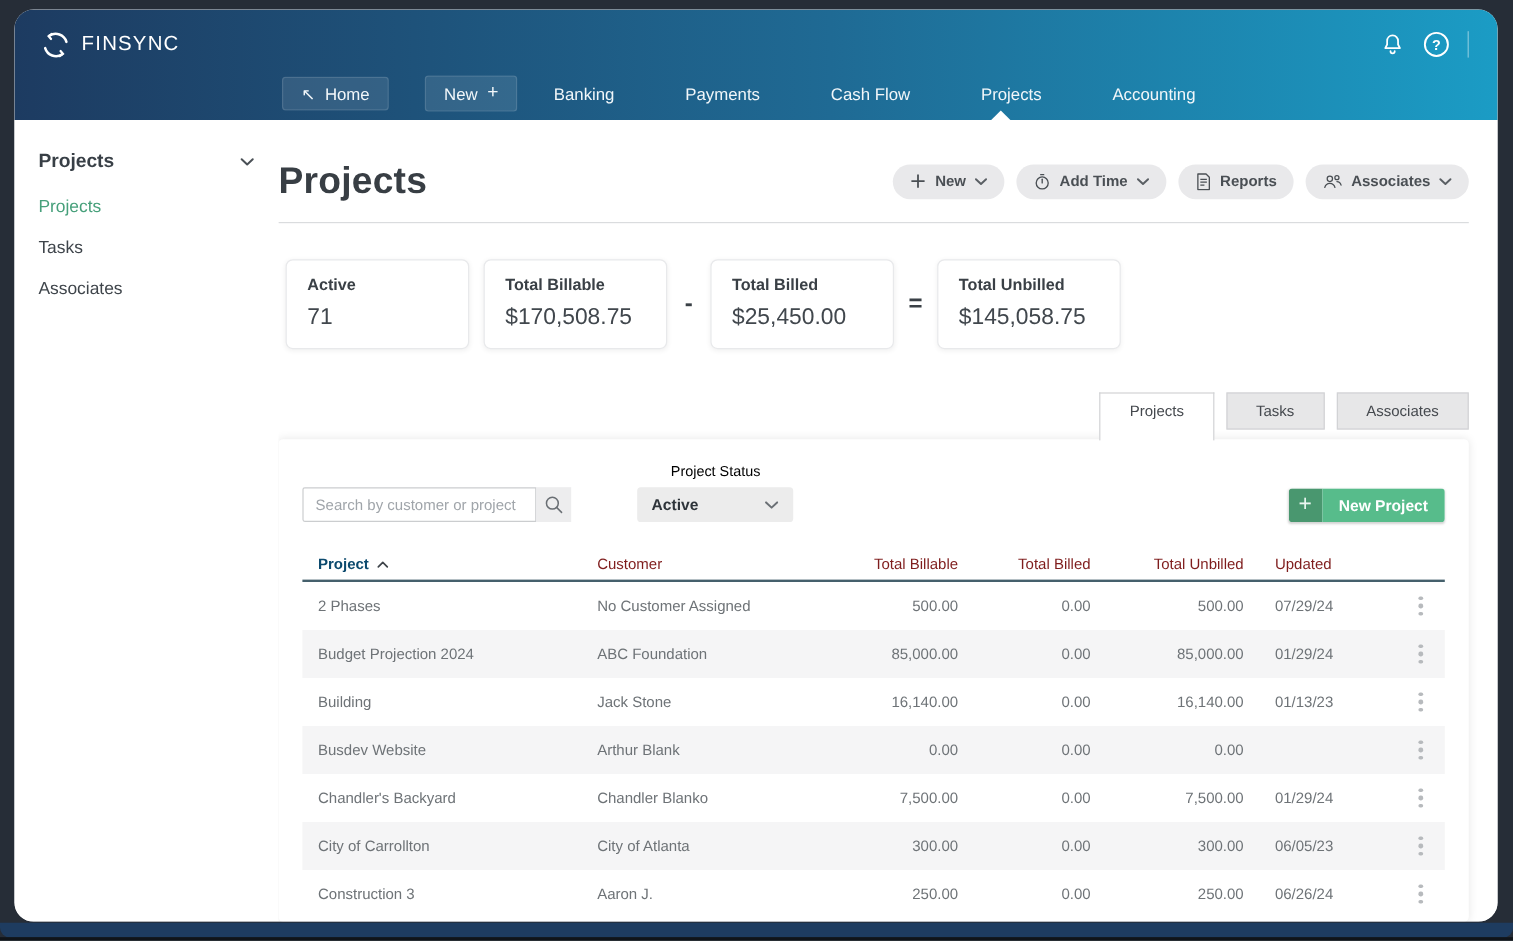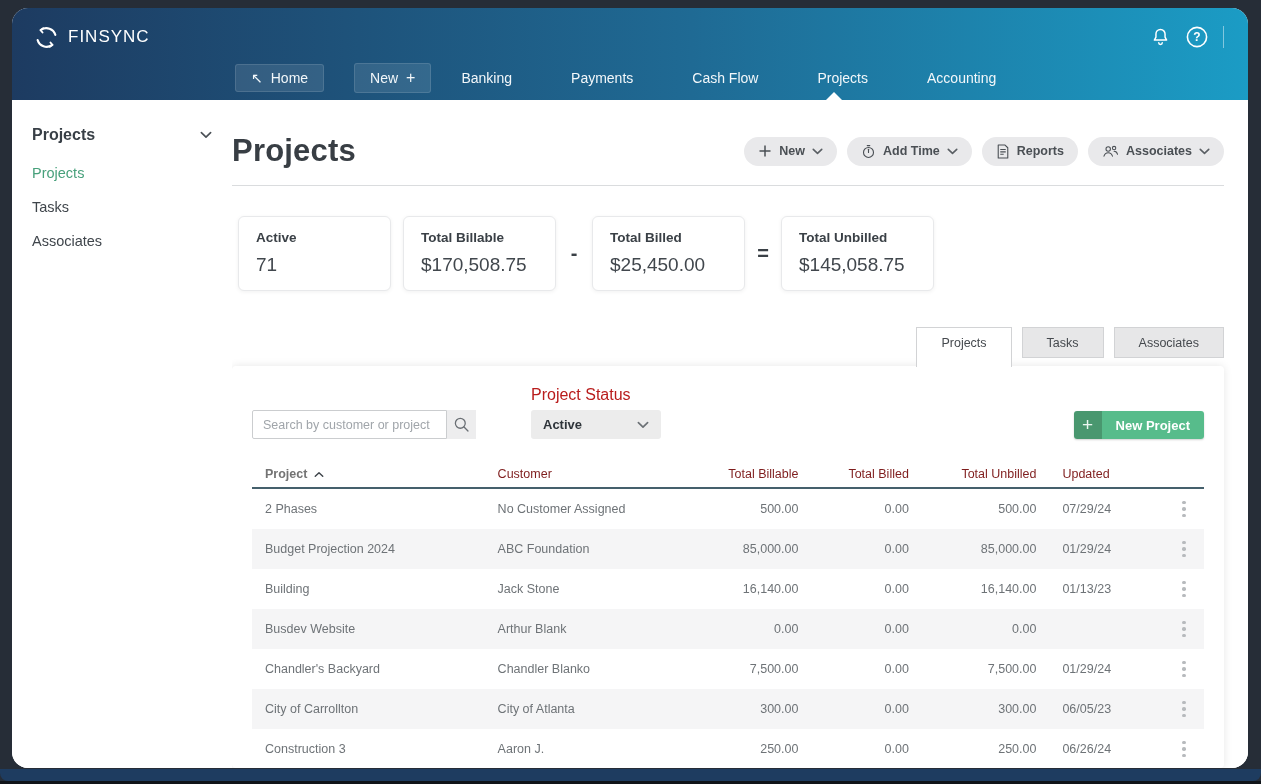--- a/index.html
+++ b/index.html
@@ -87,36 +87,36 @@
   }
   .controls { display: flex; align-items: flex-end; padding: 20px 20px 16px 20px; }
   .search-wrap { display: flex; height: 29px; }
   .search-input {
     width: 195px; height: 29px; border: 1px solid #cbcdcf; border-radius: 2px 0 0 2px; padding: 0 10px;
     font-size: 12.5px; color: #4a4f54; font-family: "Liberation Sans", sans-serif; outline: none;
   }
   .search-input::placeholder { color: #a0a5aa; }
   .search-btn { width: 29px; height: 29px; background: #ededee; display: flex; align-items: center; justify-content: center; cursor: pointer; }
   .status-group { margin-left: 55px; display: flex; flex-direction: column; }
-  .status-label { font-size: 16px; color: #b91c1c; margin-bottom: 6px; }
+  .status-label { font-size: 12px; color: #000000; margin-bottom: 6px; margin-left: 28px; }
   .status-select {
     width: 130px; height: 29px; background: #ececec; border-radius: 3px; display: flex; align-items: center;
     justify-content: space-between; padding: 0 12px; cursor: pointer;
   }
   .status-value { font-size: 13px; font-weight: bold; color: #2e343a; }
   .new-project { margin-left: auto; display: flex; height: 28px; border-radius: 3px; overflow: hidden; cursor: pointer; box-shadow: 0 1px 2px rgba(0,0,0,.18); }
   .np-plus { width: 28px; background: #49976f; color: #eaf6f0; font-size: 19px; font-weight: 300; display: flex; align-items: center; justify-content: center; }
   .np-label { background: #57bc8b; color: #fff; font-size: 13px; font-weight: bold; display: flex; align-items: center; padding: 0 14px; }
 
   
   .table { margin: 6px 20px 0 20px; }
   .tgrid { display: grid; grid-template-columns: 25.8% 20.8% 10.8% 11.6% 13.4% 1fr 40px; align-items: center; }
   .thead { height: 28px; border-bottom: 2px solid #45606c; }
   .th { font-size: 12.5px; font-weight: 400; color: #7f1d1d; }
-  .th-project { font-weight: bold; color: #737373; padding-left: 13px; display: flex; align-items: center; gap: 7px; }
+  .th-project { font-weight: bold; color: #0c4a6e; padding-left: 13px; display: flex; align-items: center; gap: 7px; }
   .num { text-align: right; }
   .th-updated, .td-updated { padding-left: 26px; }
   .trow { height: 40px; font-size: 12.5px; color: #6e7377; }
   .trow:nth-child(odd) { background: #f5f5f6; }
   .td-project { padding-left: 13px; }
   .kebab { display: flex; flex-direction: column; align-items: center; gap: 3px; cursor: pointer; justify-self: center; }
   .kebab i { width: 3.5px; height: 3.5px; border-radius: 50%; background: #b7babd; }
 
   svg { display: block; }
 </style>

